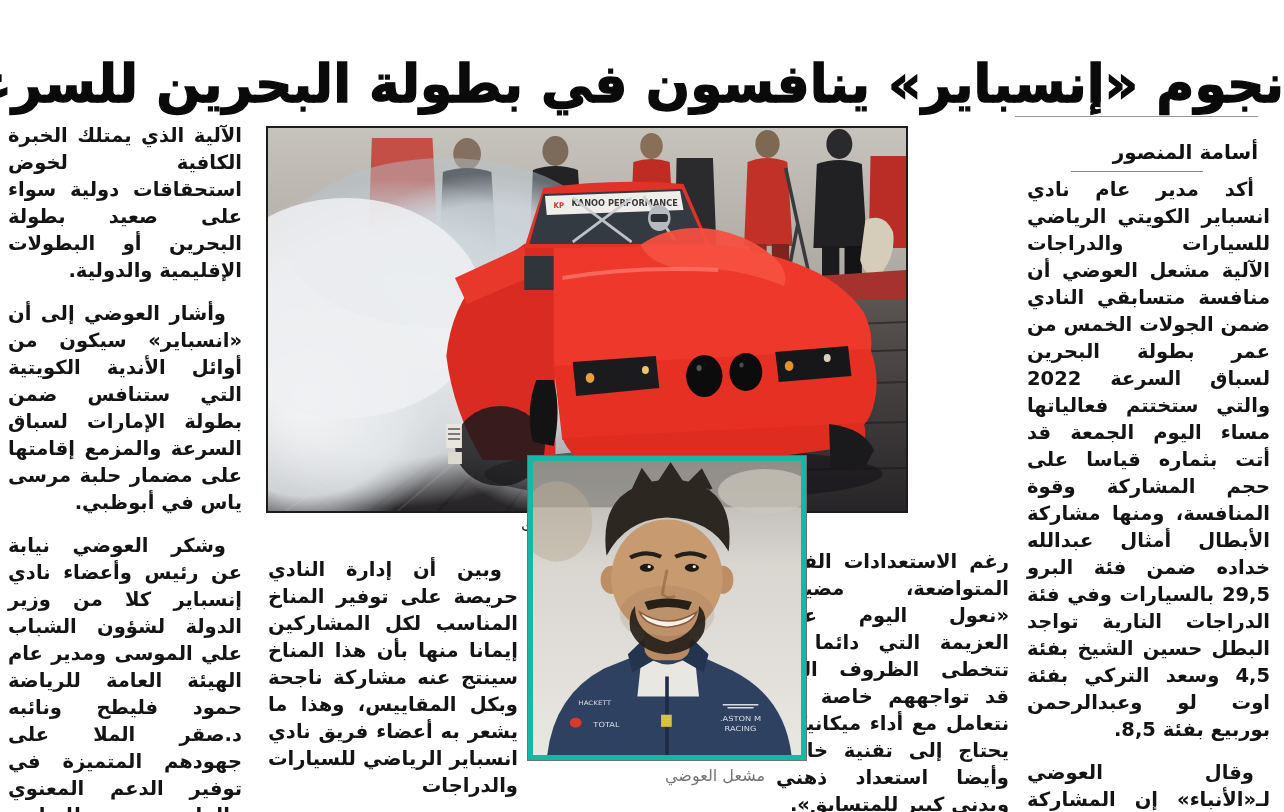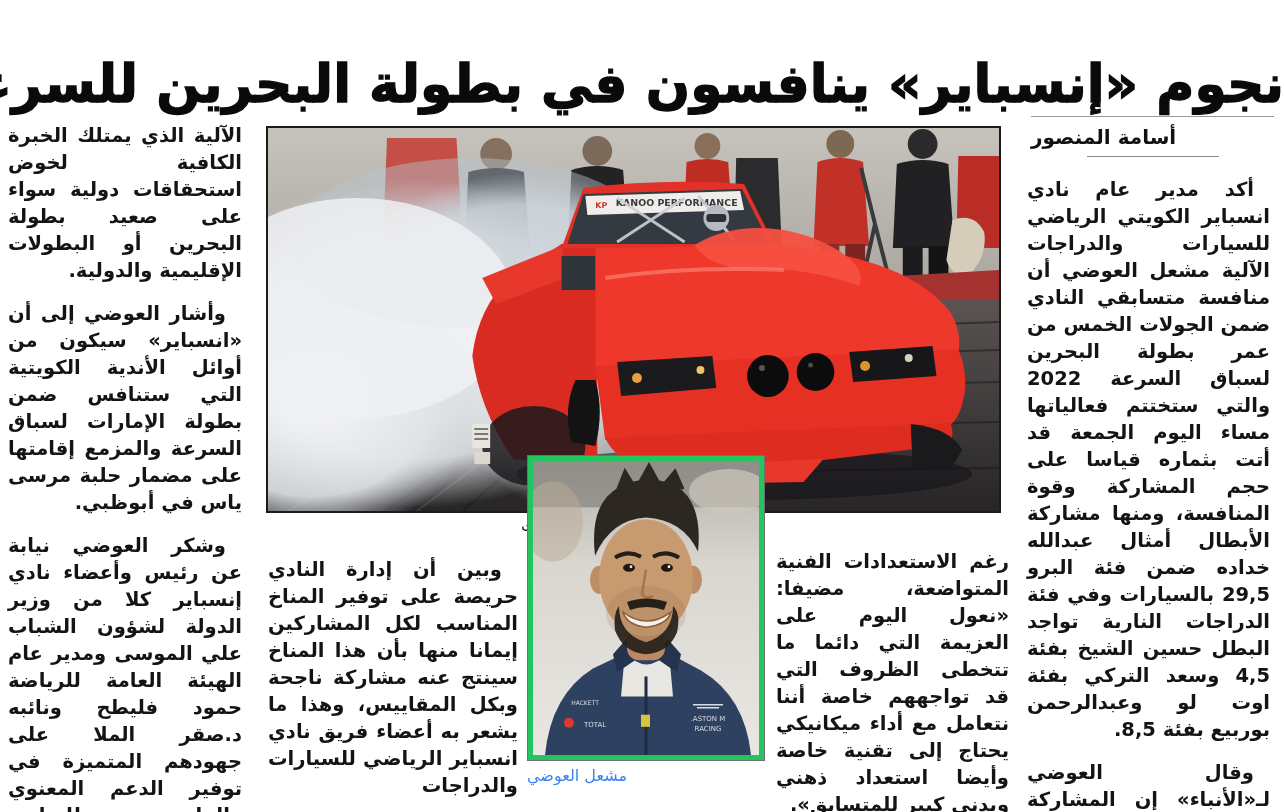--- a/index.html
+++ b/index.html
@@ -17,42 +17,42 @@
     text-align:justify;color:#141414;
   }
   .col p{margin:0;}
   .col p.indent{text-indent:16px;}
   .col p + p{margin-top:16px;}
   .col1{top:176px;right:14px;width:243px;}
   .col2{top:548px;left:776px;width:233px;}
   .col3{top:556px;left:268px;width:250px;}
   .col4{top:122px;left:8px;width:234px;}
   .byline-box{
-    position:absolute;top:116px;right:10px;width:243px;
-    border-top:1px solid #9a9a9a;padding-top:8px;text-align:left;
+    position:absolute;top:116px;right:26px;width:243px;
+    border-top:1px solid #9a9a9a;padding-top:23px;text-align:right;
   }
   .byline-name{font-size:20px;font-weight:bold;color:#111;}
   .byline-rule{width:132px;height:1px;background:#8a8a8a;margin:7px auto 0;}
   .main-photo{
-    position:absolute;left:266px;top:126px;width:735px;height:387px;
+    position:absolute;left:266px;top:126px;width:642px;height:387px;
     border:2px solid #1c1c1c;box-sizing:border-box;background:#b9b5af;
   }
   .main-photo svg{display:block;width:100%;height:100%;}
   .main-caption{
     position:absolute;left:266px;top:516px;width:741px;
     font-size:16px;color:#1b1b1b;text-align:center;
   }
   .portrait{
-    position:absolute;left:527px;top:455px;width:238px;height:306px;
-    background:#22c55e;border:1px solid #6f6f6f;padding:5px;box-sizing:border-box;z-index:5;
+    position:absolute;left:527px;top:455px;width:280px;height:306px;
+    background:#14b8a6;border:1px solid #6f6f6f;padding:5px;box-sizing:border-box;z-index:5;
   }
   .portrait svg{display:block;width:100%;height:100%;}
   .portrait-caption{
     position:absolute;left:527px;top:766px;width:238px;
-    font-size:16px;color:#3b82f6;text-align:left;z-index:6;
+    font-size:16px;color:#737373;text-align:right;z-index:6;
   }
 </style>
 </head>
 <body>
 
 <h1 class="headline">نجوم «إنسباير» ينافسون في بطولة البحرين للسرعة</h1>
 
 <div class="byline-box">
   <div class="byline-name">أسامة المنصور</div>
   <div class="byline-rule"></div>

